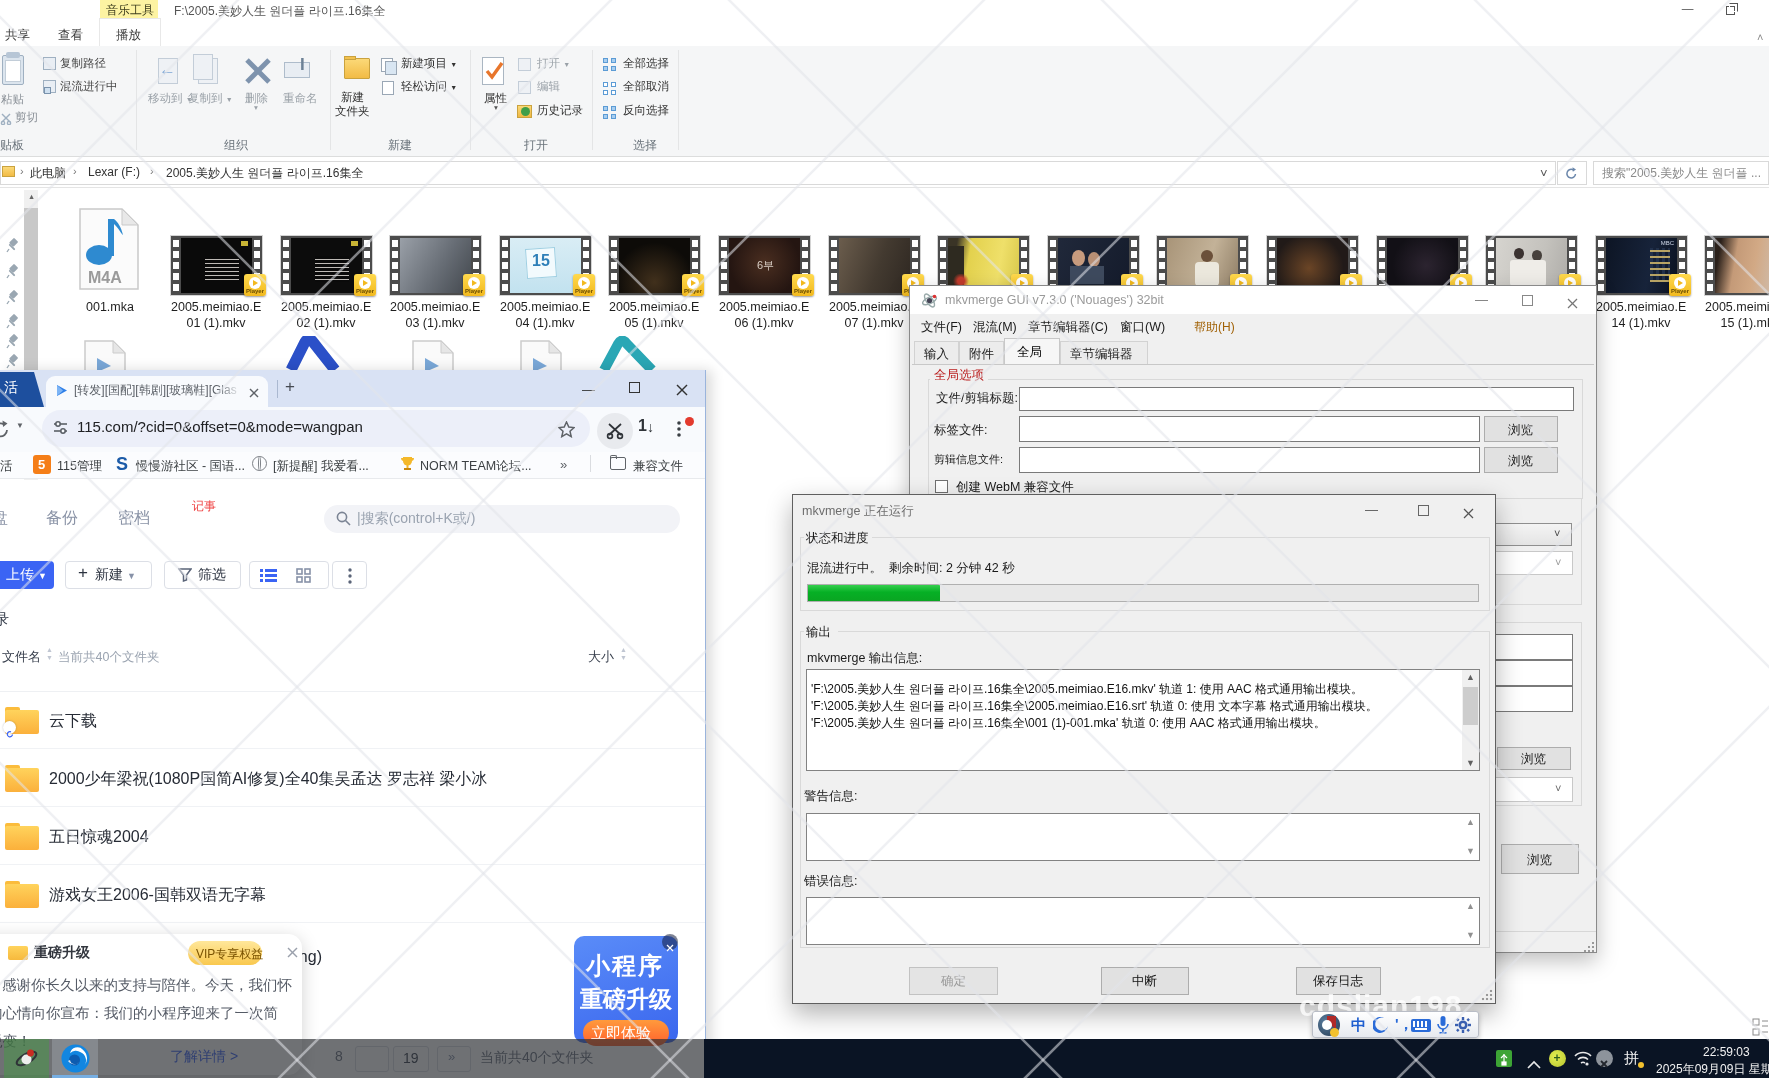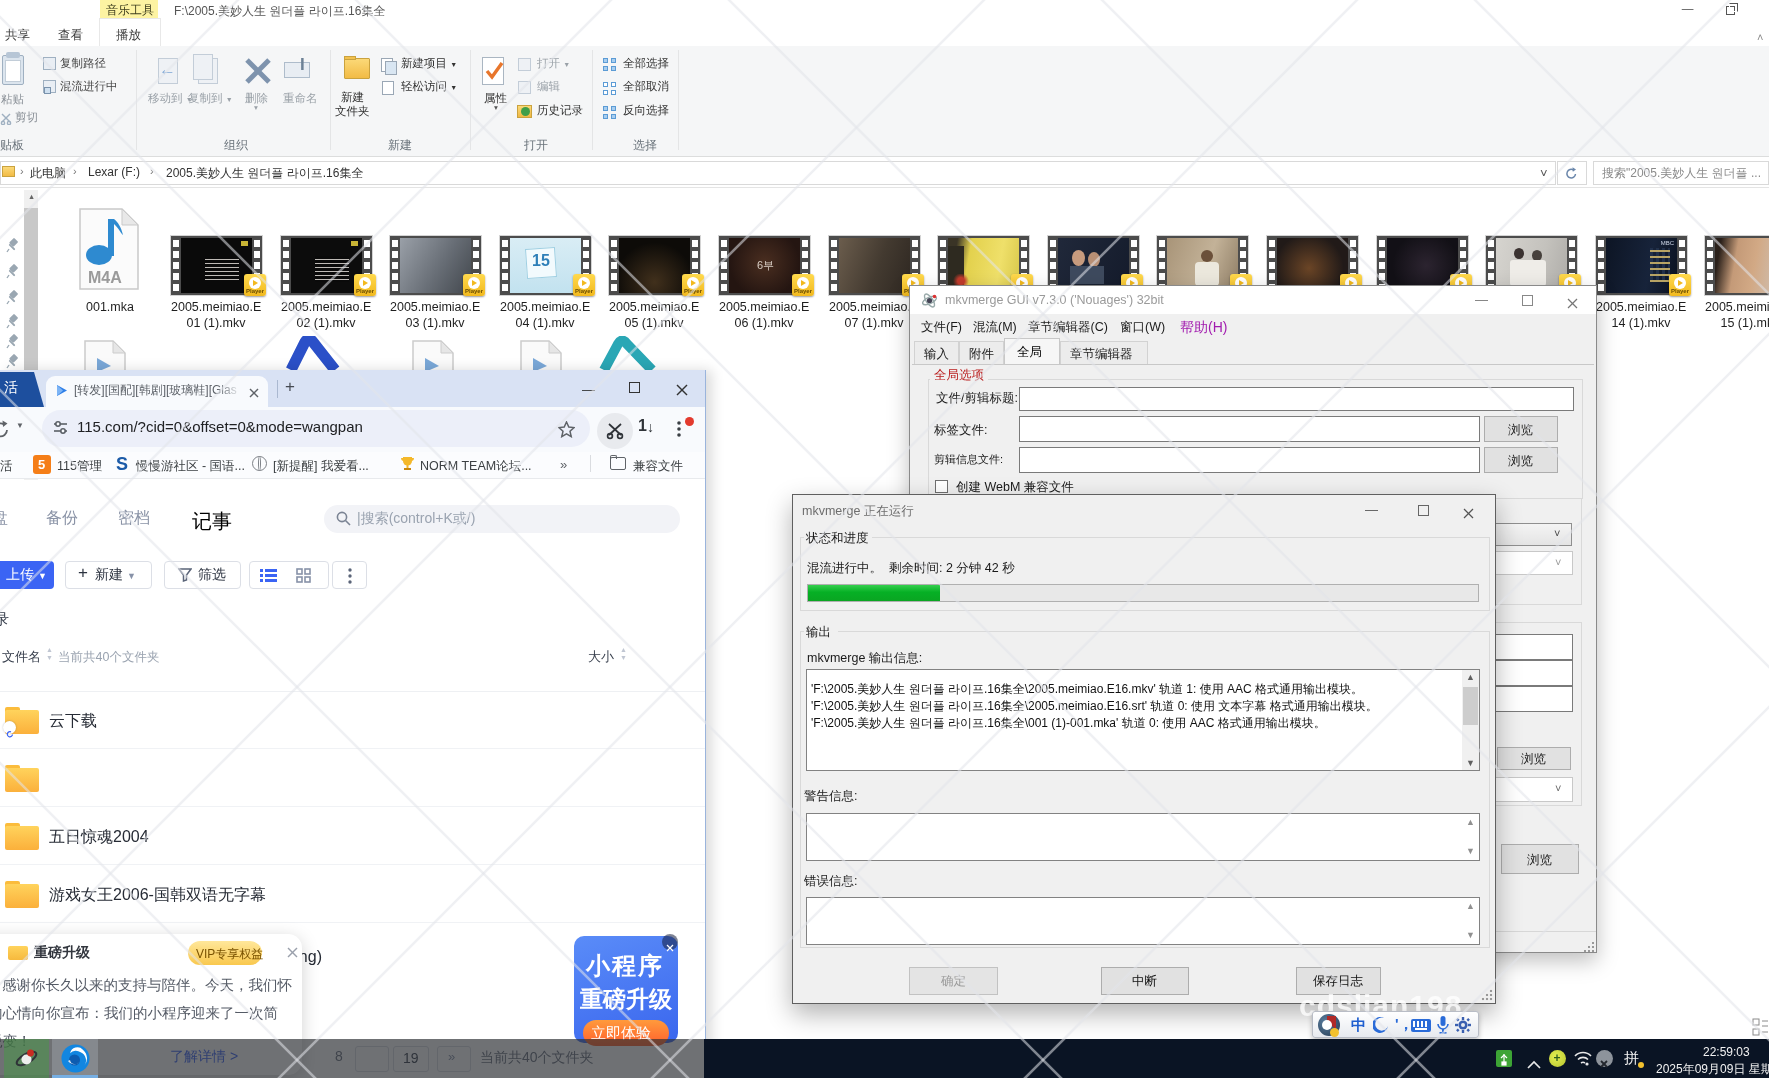--- a/index.html
+++ b/index.html
@@ -664,21 +664,21 @@
  <div class="tx" style="left:560px;top:87px;font-size:13px;color:#5f6368">»</div>
  <div class="a" style="left:590px;top:85px;width:1px;height:17px;background:#dadce0"></div>
  <div class="a" style="left:610px;top:87px;width:16px;height:13px;border:1.5px solid #5f6368;border-radius:2px"></div>
  <div class="a" style="left:610px;top:85px;width:7px;height:4px;border:1.5px solid #5f6368;border-bottom:none;border-radius:2px 2px 0 0"></div>
  <div class="tx" style="left:633px;top:88px;font-size:12.5px;color:#3c4043">兼容文件</div>
 
  <div class="a" style="left:0;top:110px;width:706px;height:598px;background:#fff"></div>
  <div class="tx" style="left:-8px;top:138px;font-size:16px;color:#8a93a6">盘</div>
  <div class="tx" style="left:46px;top:138px;font-size:16px;color:#8a93a6">备份</div>
  <div class="tx" style="left:118px;top:138px;font-size:16px;color:#8a93a6">密档</div>
- <div class="tx" style="left:192px;top:138px;font-size:20px;color:#000000">记事</div>
+ <div class="tx" style="left:192px;top:128px;font-size:12px;color:#ef4444">记事</div>
  <div class="a" style="left:324px;top:135px;width:356px;height:28px;background:#f2f3f7;border-radius:14px"></div>
  <div class="a" style="left:336px;top:141px;width:15px;height:15px">
   <svg width="15" height="15">
             <circle cx="6" cy="6" r="4.6" stroke="#7b8494" stroke-width="1.6" fill="none"></circle>
             <line x1="9.5" y1="9.5" x2="14" y2="14" stroke="#7b8494" stroke-width="1.6"></line>
           </svg></div>
  <div class="tx" style="left:357px;top:140px;font-size:14px;color:#9aa3b0">|搜索(control+K或/)</div>
 
  <div class="a" style="left:-16px;top:191px;width:70px;height:28px;background:#3b64f4;border-radius:4px"></div>
  <div class="tx" style="left:6px;top:196px;font-size:14px;color:#fff">上传 <span style="font-size:9px">▼</span></div>
@@ -736,20 +736,21 @@
           <div class="a" style="left:1px;top:17px;width:8px;height:8px"><svg width="8" height="8">
               <path d="M6.5 4.5 A2.6 2.6 0 1 1 5 1.9" fill="none" stroke="#3b64f4" stroke-width="1.2"></path>
             </svg></div>
         </div>
 <div class="tx" style="left:49px;top:341px;font-size:16px;color:#262b35">云下载</div>
 <div class="a" style="left:0;top:378px;width:706px;height:1px;background:#f0f2f5"></div>
 <div class="a" style="left:5px;top:395px;width:34px;height:27px">
           <div class="a" style="left:0;top:0;width:15px;height:6px;background:#fbbc3c;border-radius:2px 2px 0 0"></div>
           <div class="a" style="left:0;top:3px;width:34px;height:24px;background:linear-gradient(#ffd35c,#fbb03b);border-radius:2px"></div>
         </div>
+<div class="tx" style="left:49px;top:399px;font-size:16px;color:#262b35">2000少年梁祝(1080P国简AI修复)全40集吴孟达 罗志祥 梁小冰</div>
 <div class="a" style="left:0;top:436px;width:706px;height:1px;background:#f0f2f5"></div>
 <div class="a" style="left:5px;top:453px;width:34px;height:27px">
           <div class="a" style="left:0;top:0;width:15px;height:6px;background:#fbbc3c;border-radius:2px 2px 0 0"></div>
           <div class="a" style="left:0;top:3px;width:34px;height:24px;background:linear-gradient(#ffd35c,#fbb03b);border-radius:2px"></div>
         </div>
 <div class="tx" style="left:49px;top:457px;font-size:16px;color:#262b35">五日惊魂2004</div>
 <div class="a" style="left:0;top:494px;width:706px;height:1px;background:#f0f2f5"></div>
 <div class="a" style="left:5px;top:511px;width:34px;height:27px">
           <div class="a" style="left:0;top:0;width:15px;height:6px;background:#fbbc3c;border-radius:2px 2px 0 0"></div>
           <div class="a" style="left:0;top:3px;width:34px;height:24px;background:linear-gradient(#ffd35c,#fbb03b);border-radius:2px"></div>
@@ -811,21 +812,21 @@
  <div class="a" style="left:612px;top:9px;width:11px;height:11px;border:1.3px solid #888"></div>
  <div class="a" style="left:657px;top:9px;width:11px;height:11px"><svg width="11" height="11">
           <line x1="1" y1="1" x2="10" y2="10" stroke="#777" stroke-width="1.3"></line>
           <line x1="10" y1="1" x2="1" y2="10" stroke="#777" stroke-width="1.3"></line>
         </svg></div>
 
  <div class="tx" style="left:11px;top:33px;font-size:12.5px;color:#1a1a1a">文件(F)</div>
  <div class="tx" style="left:63px;top:33px;font-size:12.5px;color:#1a1a1a">混流(M)</div>
  <div class="tx" style="left:118px;top:33px;font-size:12.5px;color:#1a1a1a">章节编辑器(C)</div>
  <div class="tx" style="left:210px;top:33px;font-size:12.5px;color:#1a1a1a">窗口(W)</div>
- <div class="tx" style="left:270px;top:33px;font-size:14px;color:#a21caf">帮助(H)</div>
+ <div class="tx" style="left:284px;top:33px;font-size:12px;color:#a16207">帮助(H)</div>
 
  <div class="a" style="left:4px;top:55px;width:45px;height:24px;background:#ececec;border:1px solid #d2d2d2"></div>
  <div class="tx" style="left:14px;top:60px;font-size:12.5px;color:#222">输入</div>
  <div class="a" style="left:49px;top:55px;width:45px;height:24px;background:#ececec;border:1px solid #d2d2d2"></div>
  <div class="tx" style="left:59px;top:60px;font-size:12.5px;color:#222">附件</div>
  <div class="a" style="left:94px;top:52px;width:56px;height:27px;background:#f6f6f6;border:1px solid #c8c8c8;border-bottom:none"></div>
  <div class="tx" style="left:107px;top:58px;font-size:12.5px;color:#000">全局</div>
  <div class="a" style="left:150px;top:55px;width:88px;height:24px;background:#ececec;border:1px solid #d2d2d2"></div>
  <div class="tx" style="left:160px;top:60px;font-size:12.5px;color:#222">章节编辑器</div>
  <div class="a" style="left:2px;top:78px;width:682px;height:1px;background:#c8c8c8"></div>

